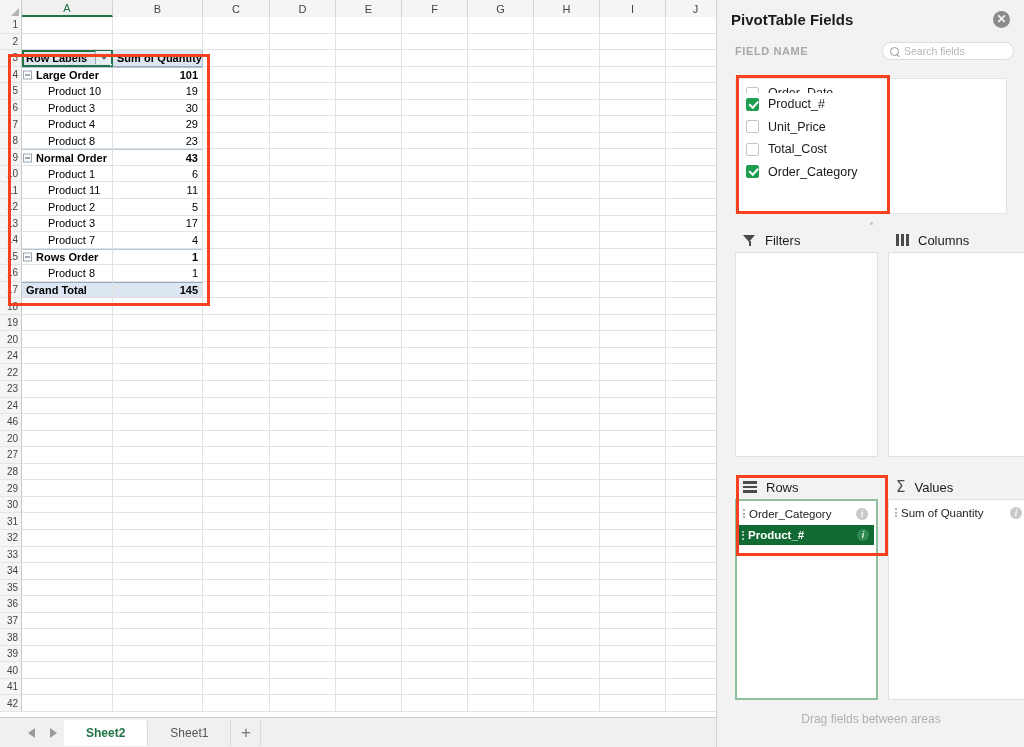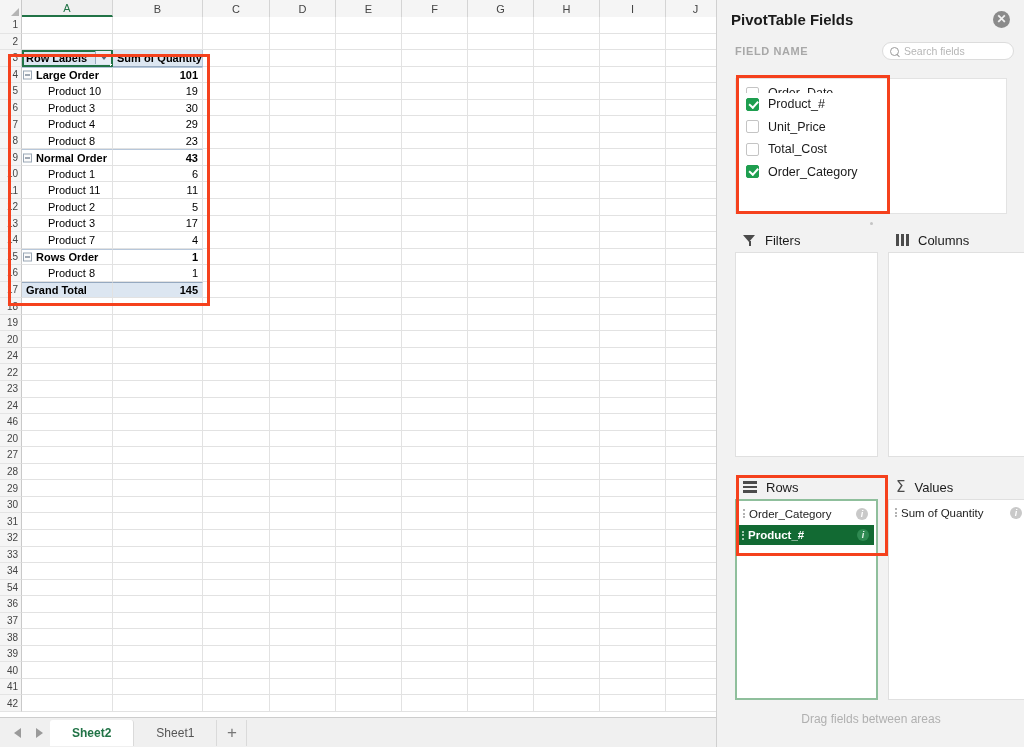--- a/index.html
+++ b/index.html
@@ -145,21 +145,21 @@
     z-index: 10;
   }
 
   
   #sheet-tabs-bar {
     position: absolute; left: 0; bottom: 0;
     width: 716px; height: 30px;
     background: #f0f0f0;
     border-top: 1px solid #cdcdcd;
     display: flex; align-items: center;
-    padding-left: 6px;
+    padding-left: 20px;
   }
   .nav-arrow {
     width: 22px; height: 22px;
     display: flex; align-items: center; justify-content: center;
     color: #9a9a9a;
   }
   .tri-l { width:0;height:0;border-top:5px solid transparent;border-bottom:5px solid transparent;border-right:7px solid #9a9a9a;}
   .tri-r { width:0;height:0;border-top:5px solid transparent;border-bottom:5px solid transparent;border-left:7px solid #9a9a9a;}
   .sheet-tab {
     height: 26px; padding: 0 22px;
@@ -824,21 +824,21 @@
           <div class="cell" style="width: 67px; flex: 0 0 67px;"></div>
           <div class="cell" style="width: 66px; flex: 0 0 66px;"></div>
           <div class="cell" style="width: 66px; flex: 0 0 66px;"></div>
           <div class="cell" style="width: 66px; flex: 0 0 66px;"></div>
           <div class="cell" style="width: 66px; flex: 0 0 66px;"></div>
           <div class="cell" style="width: 66px; flex: 0 0 66px;"></div>
           <div class="cell" style="width: 66px; flex: 0 0 66px;"></div>
           <div class="cell" style="width: 60px; flex: 0 0 60px;"></div>
         </div>
         <div class="grid-row">
-          <div class="row-head">54</div>
+          <div class="row-head">35</div>
           <div class="cell" style="width: 91px; flex: 0 0 91px;"></div>
           <div class="cell" style="width: 90px; flex: 0 0 90px;"></div>
           <div class="cell" style="width: 67px; flex: 0 0 67px;"></div>
           <div class="cell" style="width: 66px; flex: 0 0 66px;"></div>
           <div class="cell" style="width: 66px; flex: 0 0 66px;"></div>
           <div class="cell" style="width: 66px; flex: 0 0 66px;"></div>
           <div class="cell" style="width: 66px; flex: 0 0 66px;"></div>
           <div class="cell" style="width: 66px; flex: 0 0 66px;"></div>
           <div class="cell" style="width: 66px; flex: 0 0 66px;"></div>
           <div class="cell" style="width: 60px; flex: 0 0 60px;"></div>

